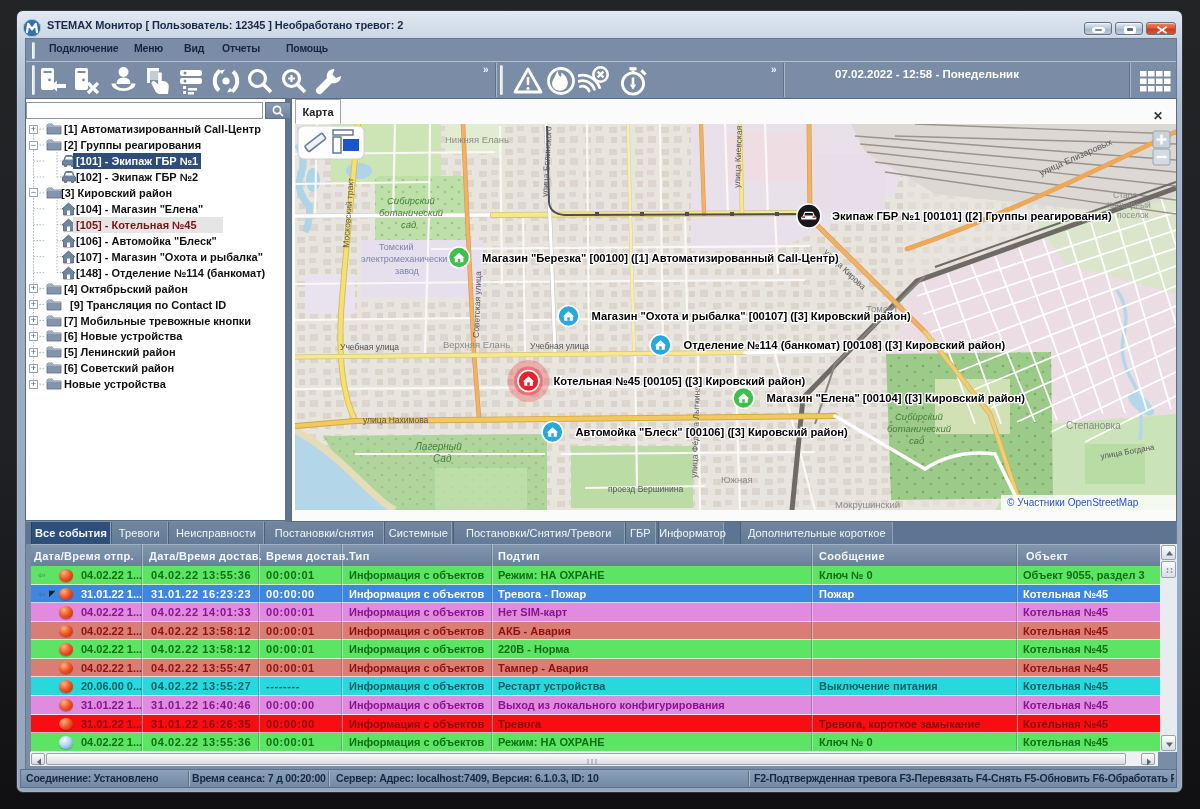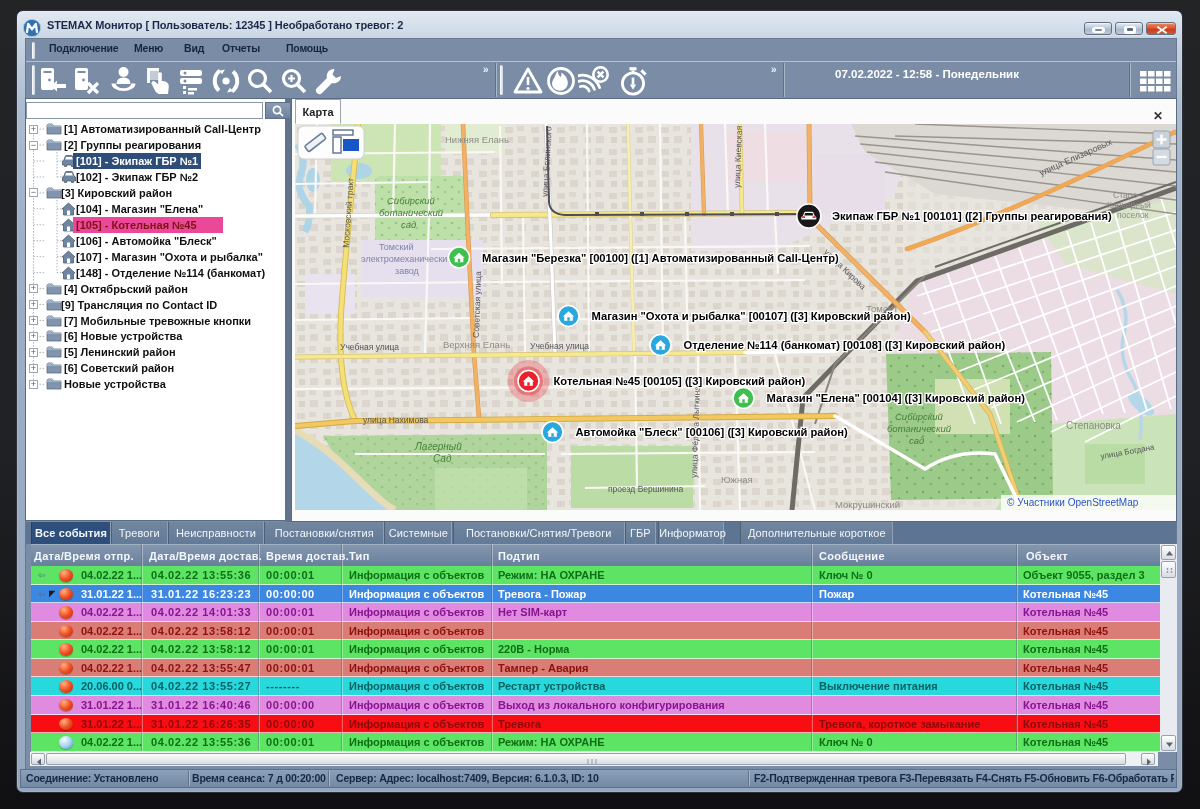--- a/index.html
+++ b/index.html
@@ -156,21 +156,21 @@
             <path d="M7.5 1 L14 7 L12.5 7 L12.5 13 L2.5 13 L2.5 7 L1 7 Z" fill="#7085a0" stroke="#4d5f76" stroke-width="0.8"></path>
             <rect x="6" y="8.5" width="3" height="4.5" fill="#fff"></rect>
           </svg></span>
         <span style="position:absolute;left:47px;top:0;padding:0 3px;">[104] - Магазин "Елена"</span>
       </div>
       <div class="trow" style="top:117.79999999999998px;width:249px">
         <span style="position:absolute;left:35px;top:1px"><svg width="15" height="14" viewBox="0 0 15 14">
             <path d="M7.5 1 L14 7 L12.5 7 L12.5 13 L2.5 13 L2.5 7 L1 7 Z" fill="#7085a0" stroke="#4d5f76" stroke-width="0.8"></path>
             <rect x="6" y="8.5" width="3" height="4.5" fill="#fff"></rect>
           </svg></span>
-        <span style="position:absolute;left:47px;top:0;padding:0 3px;background:#ec4899;color:#7c1212;padding-right:26px;">[105] - Котельная №45</span>
+        <span style="position:absolute;left:47px;top:0;padding:0 3px;background:#e5e5e5;color:#7c1212;padding-right:26px;">[105] - Котельная №45</span>
       </div>
       <div class="trow" style="top:133.75px;width:249px">
         <span style="position:absolute;left:35px;top:1px"><svg width="15" height="14" viewBox="0 0 15 14">
             <path d="M7.5 1 L14 7 L12.5 7 L12.5 13 L2.5 13 L2.5 7 L1 7 Z" fill="#7085a0" stroke="#4d5f76" stroke-width="0.8"></path>
             <rect x="6" y="8.5" width="3" height="4.5" fill="#fff"></rect>
           </svg></span>
         <span style="position:absolute;left:47px;top:0;padding:0 3px;">[106] - Автомойка "Блеск"</span>
       </div>
       <div class="trow" style="top:149.7px;width:249px">
         <span style="position:absolute;left:35px;top:1px"><svg width="15" height="14" viewBox="0 0 15 14">
@@ -193,21 +193,21 @@
             <path d="M1 5 L15 5 L15 4 L7.5 4 L6 2 L2 2 L1 3 Z" fill="#9fb0c4"></path>
           </svg></span>
         <span style="position:absolute;left:35px;top:0;padding:0 3px;">[4] Октябрьский район</span>
       </div>
       <div class="trow" style="top:197.54999999999998px;width:249px">
         <span style="position:absolute;left:3px;top:3.5px;width:9px;height:9px;border:1px solid #9aa6b4;background:#fff;line-height:7px;font-size:9px;text-align:center;color:#556;font-weight:normal">+</span>
         <span style="position:absolute;left:20px;top:1px"><svg width="16" height="13" viewBox="0 0 16 13">
             <path d="M1 3 L1 12 L15 12 L15 4 L7.5 4 L6 2 L2 2 Z" fill="#8295ad" stroke="#5a6c84" stroke-width="0.8"></path>
             <path d="M1 5 L15 5 L15 4 L7.5 4 L6 2 L2 2 L1 3 Z" fill="#9fb0c4"></path>
           </svg></span>
-        <span style="position:absolute;left:35px;top:0;padding:0 0;">[9] Трансляция по Contact ID</span>
+        <span style="position:absolute;left:35px;top:0;padding:0 9px;">[9] Трансляция по Contact ID</span>
       </div>
       <div class="trow" style="top:213.49999999999997px;width:249px">
         <span style="position:absolute;left:3px;top:3.5px;width:9px;height:9px;border:1px solid #9aa6b4;background:#fff;line-height:7px;font-size:9px;text-align:center;color:#556;font-weight:normal">+</span>
         <span style="position:absolute;left:20px;top:1px"><svg width="16" height="13" viewBox="0 0 16 13">
             <path d="M1 3 L1 12 L15 12 L15 4 L7.5 4 L6 2 L2 2 Z" fill="#8295ad" stroke="#5a6c84" stroke-width="0.8"></path>
             <path d="M1 5 L15 5 L15 4 L7.5 4 L6 2 L2 2 L1 3 Z" fill="#9fb0c4"></path>
           </svg></span>
         <span style="position:absolute;left:35px;top:0;padding:0 3px;">[7] Мобильные тревожные кнопки</span>
       </div>
       <div class="trow" style="top:229.45px;width:249px">
@@ -589,20 +589,21 @@
         <span class="c5">Нет SIM-карт</span>
         <span class="c6"></span>
         <span class="c7">Котельная №45</span>
       </div>
       <div class="tr" style="background:#d97d76;color:#8f100c">
         <span class="ball"></span>
         <span class="c1">04.02.22 1...</span>
         <span class="c2">04.02.22 13:58:12</span>
         <span class="c3">00:00:01</span>
         <span class="c4">Информация с объектов</span>
+        <span class="c5">АКБ - Авария</span>
         <span class="c6"></span>
         <span class="c7">Котельная №45</span>
       </div>
       <div class="tr" style="background:#5de465;color:#0e6e14">
         <span class="ball"></span>
         <span class="c1">04.02.22 1...</span>
         <span class="c2">04.02.22 13:58:12</span>
         <span class="c3">00:00:01</span>
         <span class="c4">Информация с объектов</span>
         <span class="c5">220В - Норма</span>

